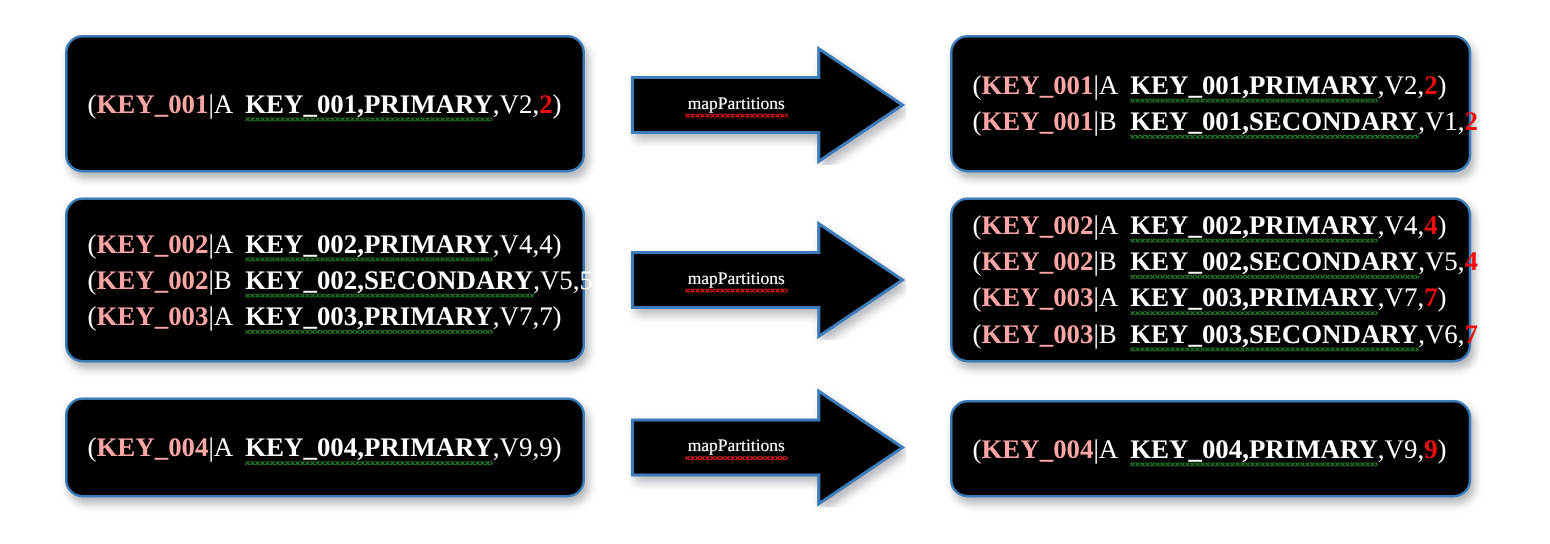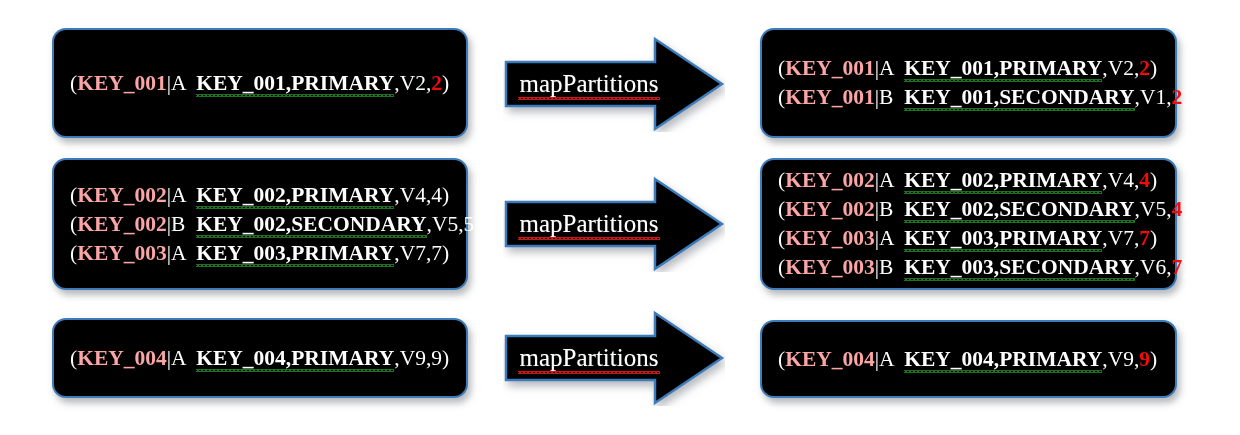--- a/index.html
+++ b/index.html
@@ -85,21 +85,21 @@
     width: 172px;
     height: 96px;
     display: flex;
     align-items: center;
     justify-content: center;
     pointer-events: none;
   }
   .arrow-label-text {
     position: relative;
     color: #ffffff;
-    font-size: 25px;
+    font-size: 14px;
     white-space: nowrap;
     text-shadow: 0 0 1px rgba(255,255,255,0.4);
   }
   .arrow-label-text::after {
     content: "";
     position: absolute;
     left: -2px;
     right: -2px;
     bottom: -2px;
     height: 3px;

